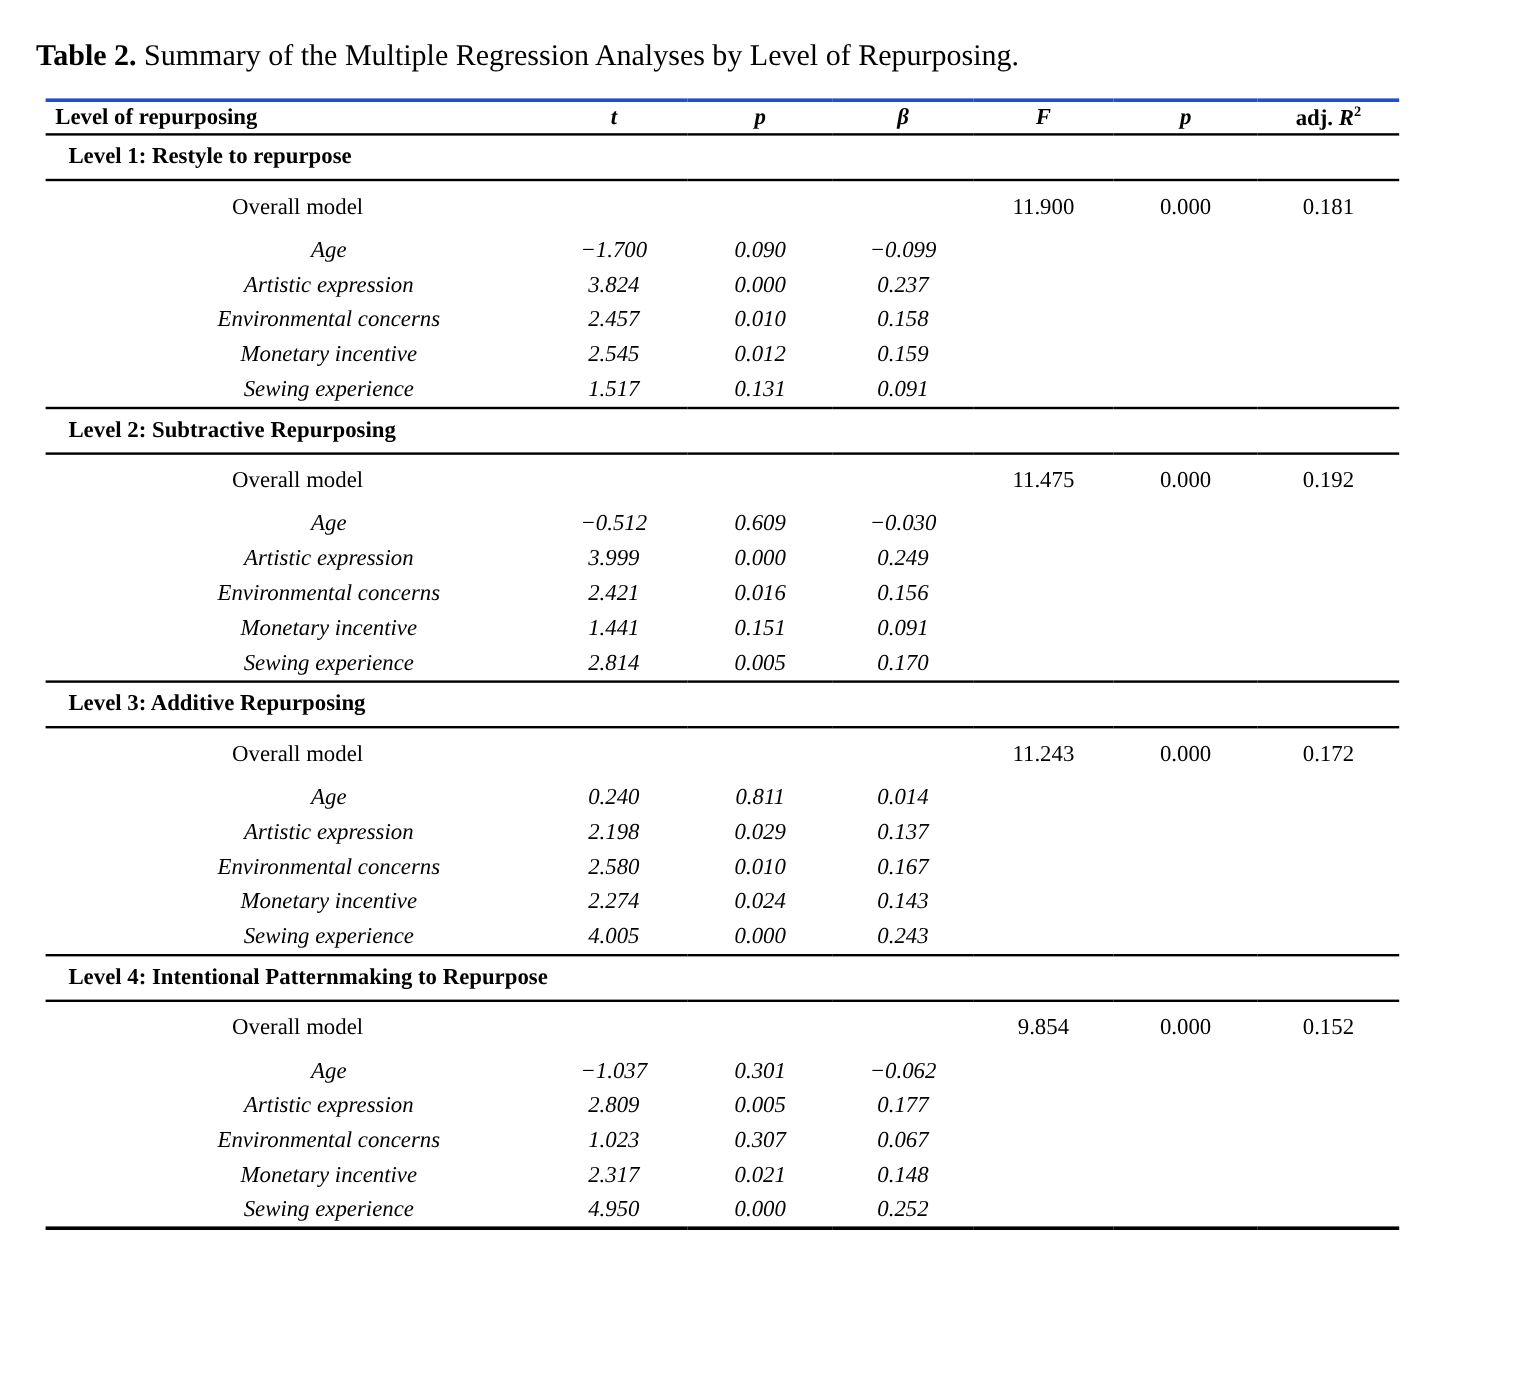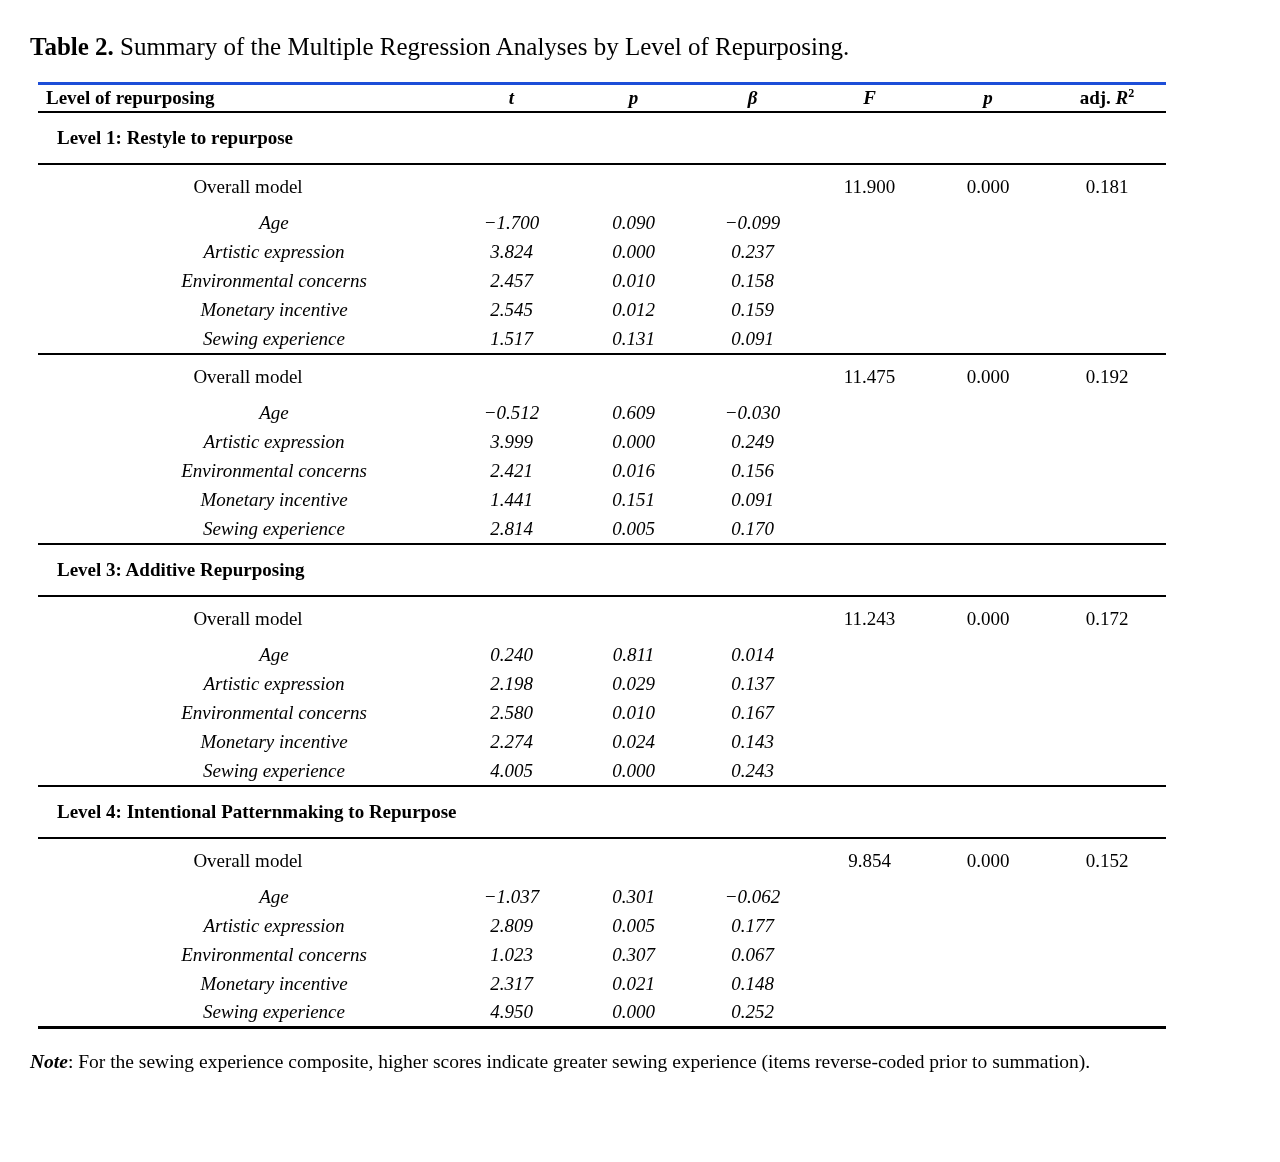--- a/index.html
+++ b/index.html
@@ -44,21 +44,21 @@
     vertical-align: middle;
     font-weight: normal;
   }
   tr.head-row { height: 28px; }
   tr.head-row th { border-bottom: 2px solid #000; font-weight: bold; }
   tr.head-row th.lbl { text-align: left; padding-left: 8px; }
   tr.head-row th.num { text-align: center; }
   .ital { font-style: italic; }
   tr.head-row sup { font-size: 12px; }
 
-  tr.banner { height: 52px; }
+  tr.banner { height: 38px; }
   tr.banner td {
     font-weight: bold;
     text-align: left;
     padding-left: 19px;
     border-bottom: 2px solid #000;
   }
   tr.overall { height: 45px; }
   tr.pred { height: 29px; font-style: italic; }
   tr.sect-end td { border-bottom: 2px solid #000; }
 
@@ -154,20 +154,23 @@
     <tr class="pred sect-end">
       <td class="lbl ind">Sewing experience</td>
       <td class="num">1.517</td>
       <td class="num">0.131</td>
       <td class="num">0.091</td>
       <td class="num"></td>
           <td class="num"></td>
           <td class="num"></td>
     </tr>
 
+    <tr class="banner">
+      <td colspan="7">Level 2: Subtractive Repurposing</td>
+    </tr>
     <tr class="overall">
       <td class="lbl">Overall model</td>
       <td class="num"></td>
           <td class="num"></td>
           <td class="num"></td>
       <td class="num">11.475</td>
       <td class="num">0.000</td>
       <td class="num">0.192</td>
     </tr>
     <tr class="pred">
@@ -327,15 +330,14 @@
       <td class="num">4.950</td>
       <td class="num">0.000</td>
       <td class="num">0.252</td>
       <td class="num"></td>
           <td class="num"></td>
           <td class="num"></td>
     </tr>
   </tbody>
     </table>
 
-  <p class="note"><span class="note-label">Note</span><span>: For the sewing experience composite, higher scores indicate greater sewing experience (items reverse-coded prior to summation).</span></p>
 
 </div>
 
 </body></html>

